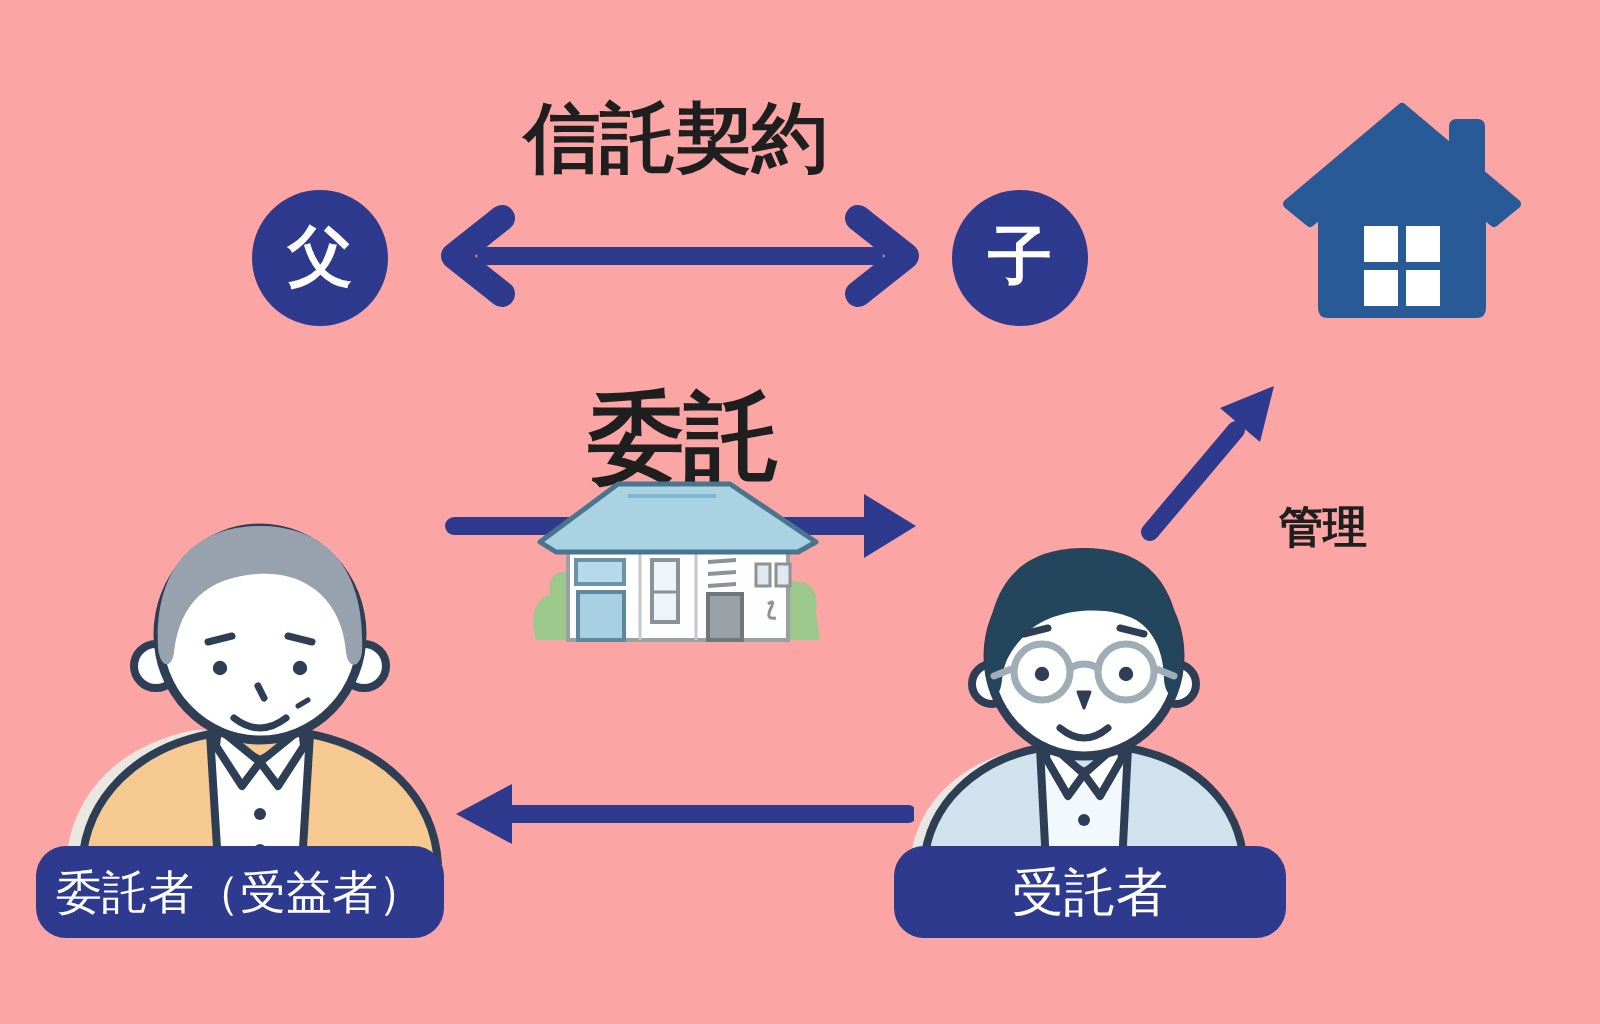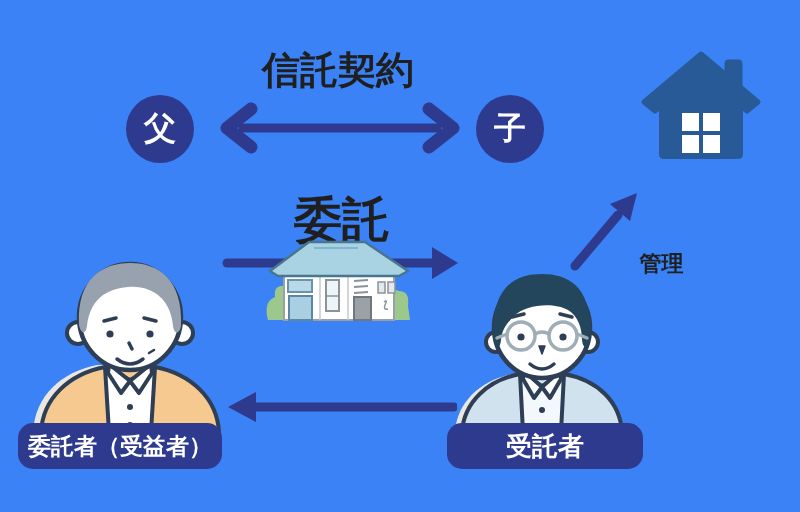--- a/index.html
+++ b/index.html
@@ -1,21 +1,21 @@
 <!DOCTYPE html>
 <html><head>
 <meta charset="utf-8">
 <style>
   html, body { margin: 0; padding: 0; }
   body { font-family: "Liberation Sans", "DejaVu Sans", sans-serif; background: #ffffff; }
   #canvas {
     position: relative;
     width: 800px;
     height: 512px;
-    background: #3b82f6;
+    background: #fca5a5;
     overflow: hidden;
   }
   .abs { position: absolute; }
   .blacktext {
     color: #1f1f1f;
     font-weight: 800;
     text-align: center;
     line-height: 1.1;
     white-space: nowrap;
   }
@@ -24,21 +24,21 @@
     border-radius: 50%;
     background: #2d3a8e;
     color: #ffffff;
     font-weight: 800;
     font-size: 32px;
     display: flex; align-items: center; justify-content: center;
   }
   .pill {
     background: #2d3a8e;
     color: #ffffff;
-    font-weight: 700;
+    font-weight: 400;
     border-radius: 15px;
     display: flex; align-items: center; justify-content: center;
     white-space: nowrap;
   }
   svg { display: block; }
 </style>
 </head>
 <body>
 
 <div id="canvas">

